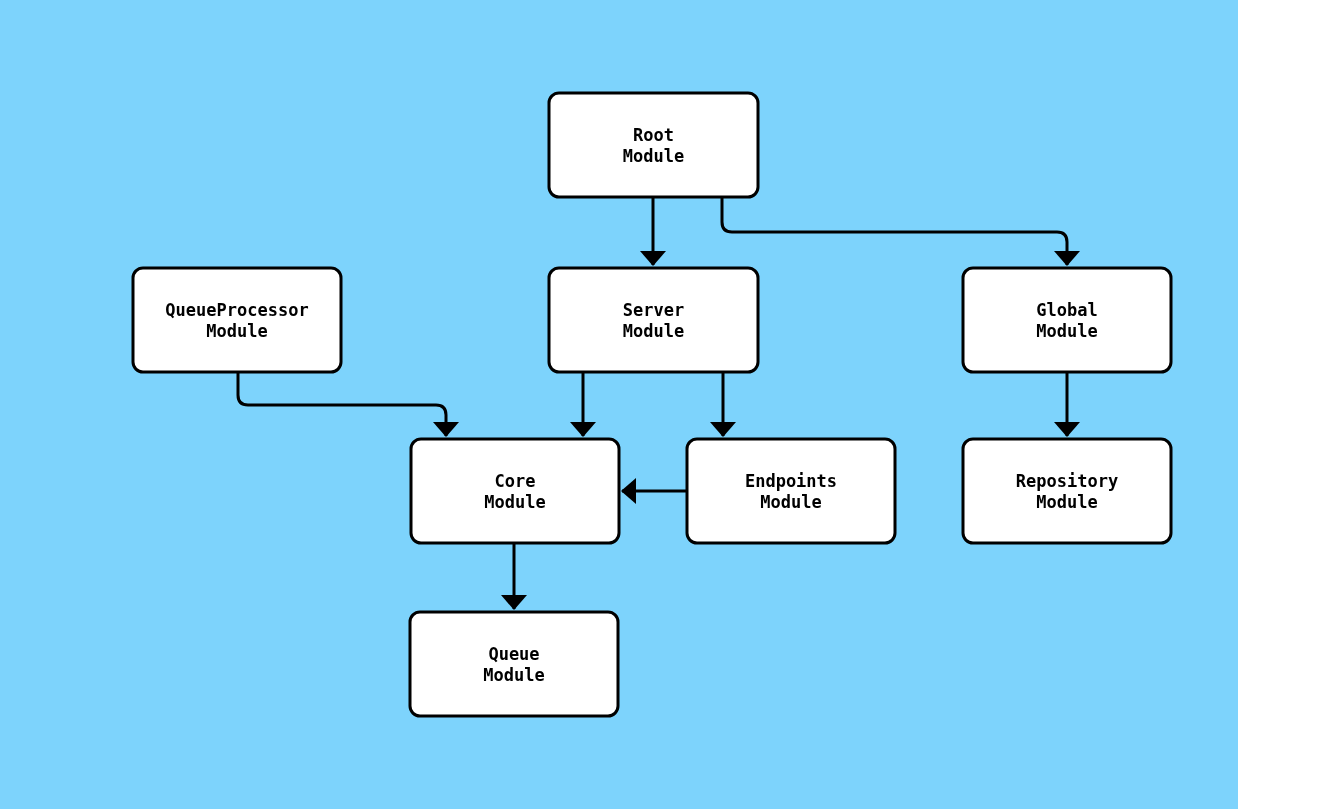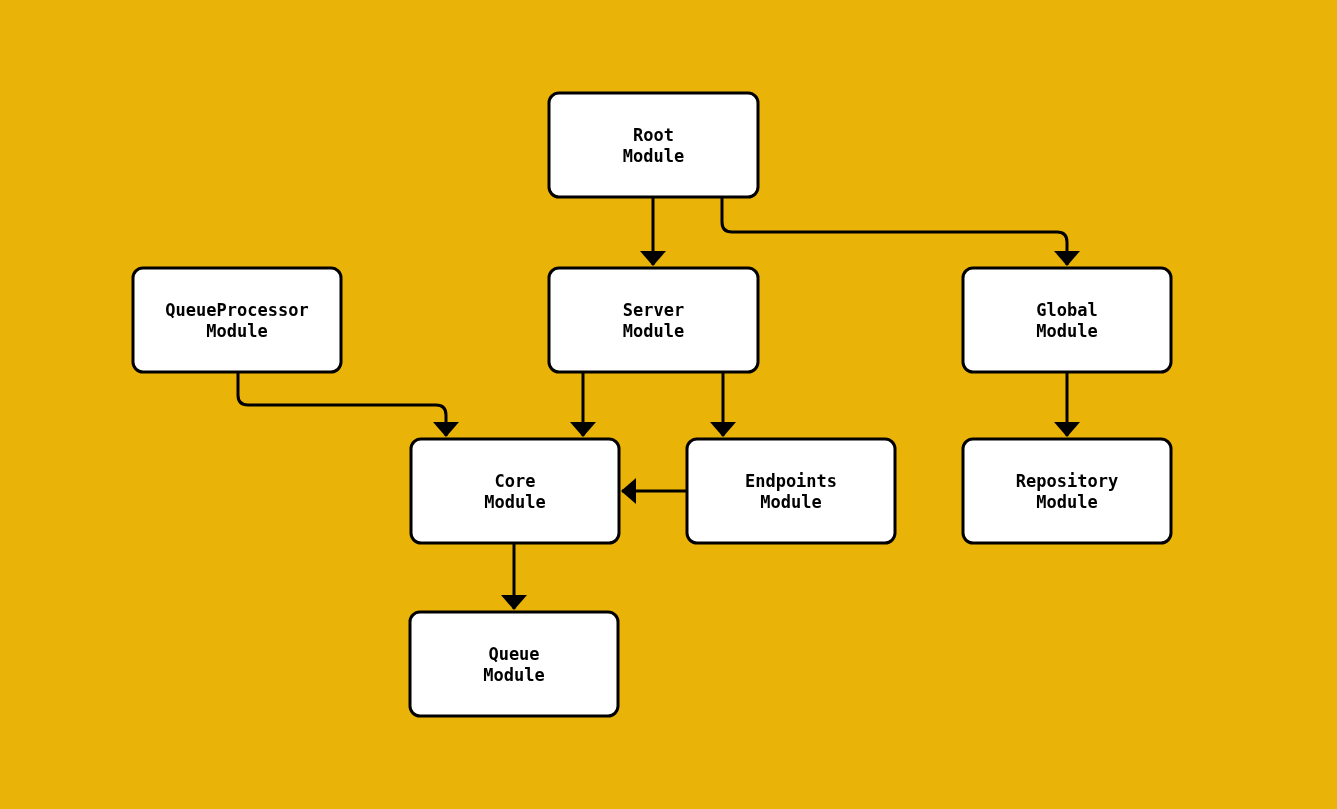--- a/index.html
+++ b/index.html
@@ -2,23 +2,23 @@
 <html><head>
 <meta charset="utf-8">
 <style>
   html, body {
     margin: 0;
     padding: 0;
     background: #ffffff;
   }
   .canvas {
     position: relative;
-    width: 1337px;
+    width: 1238px;
     height: 809px;
-    background: #eab308;
+    background: #7dd3fc;
     overflow: hidden;
   }
   svg {
     display: block;
   }
   .node-box {
     fill: #ffffff;
     stroke: #000000;
     stroke-width: 3;
   }

